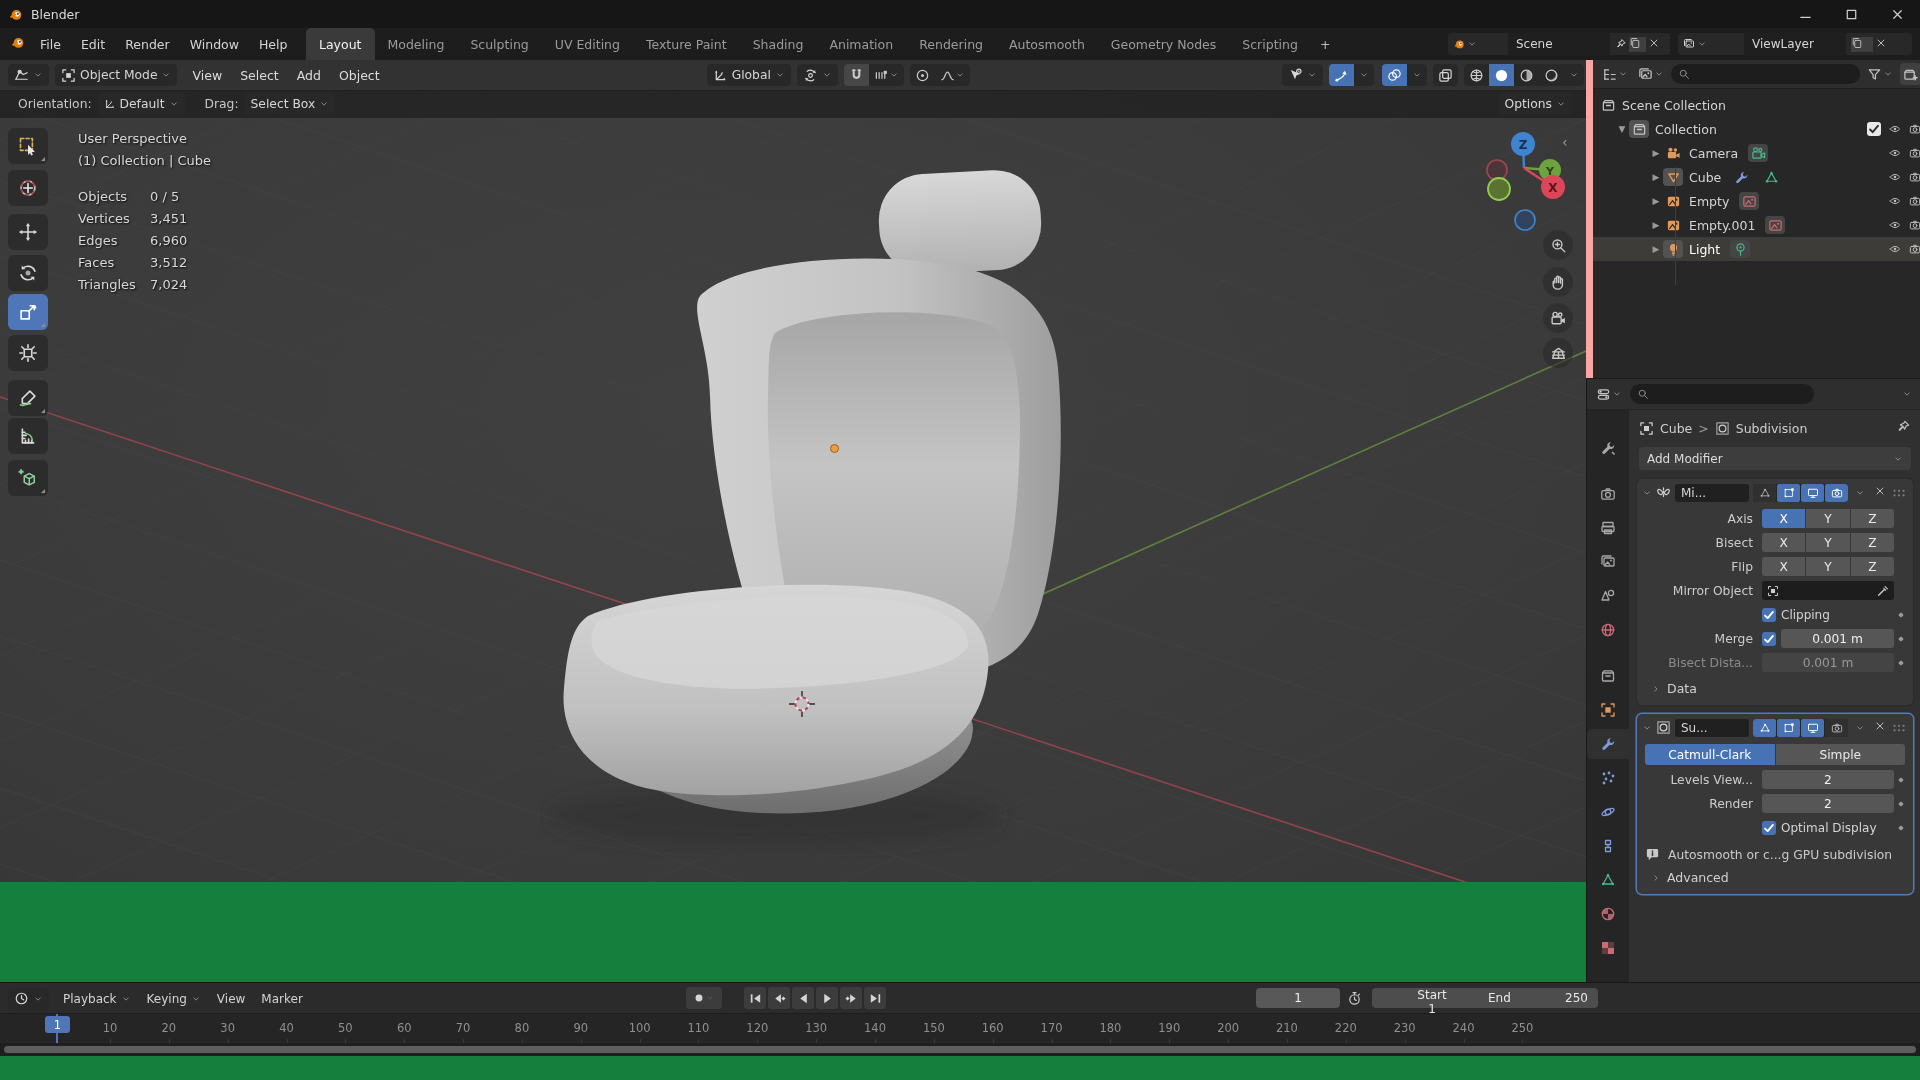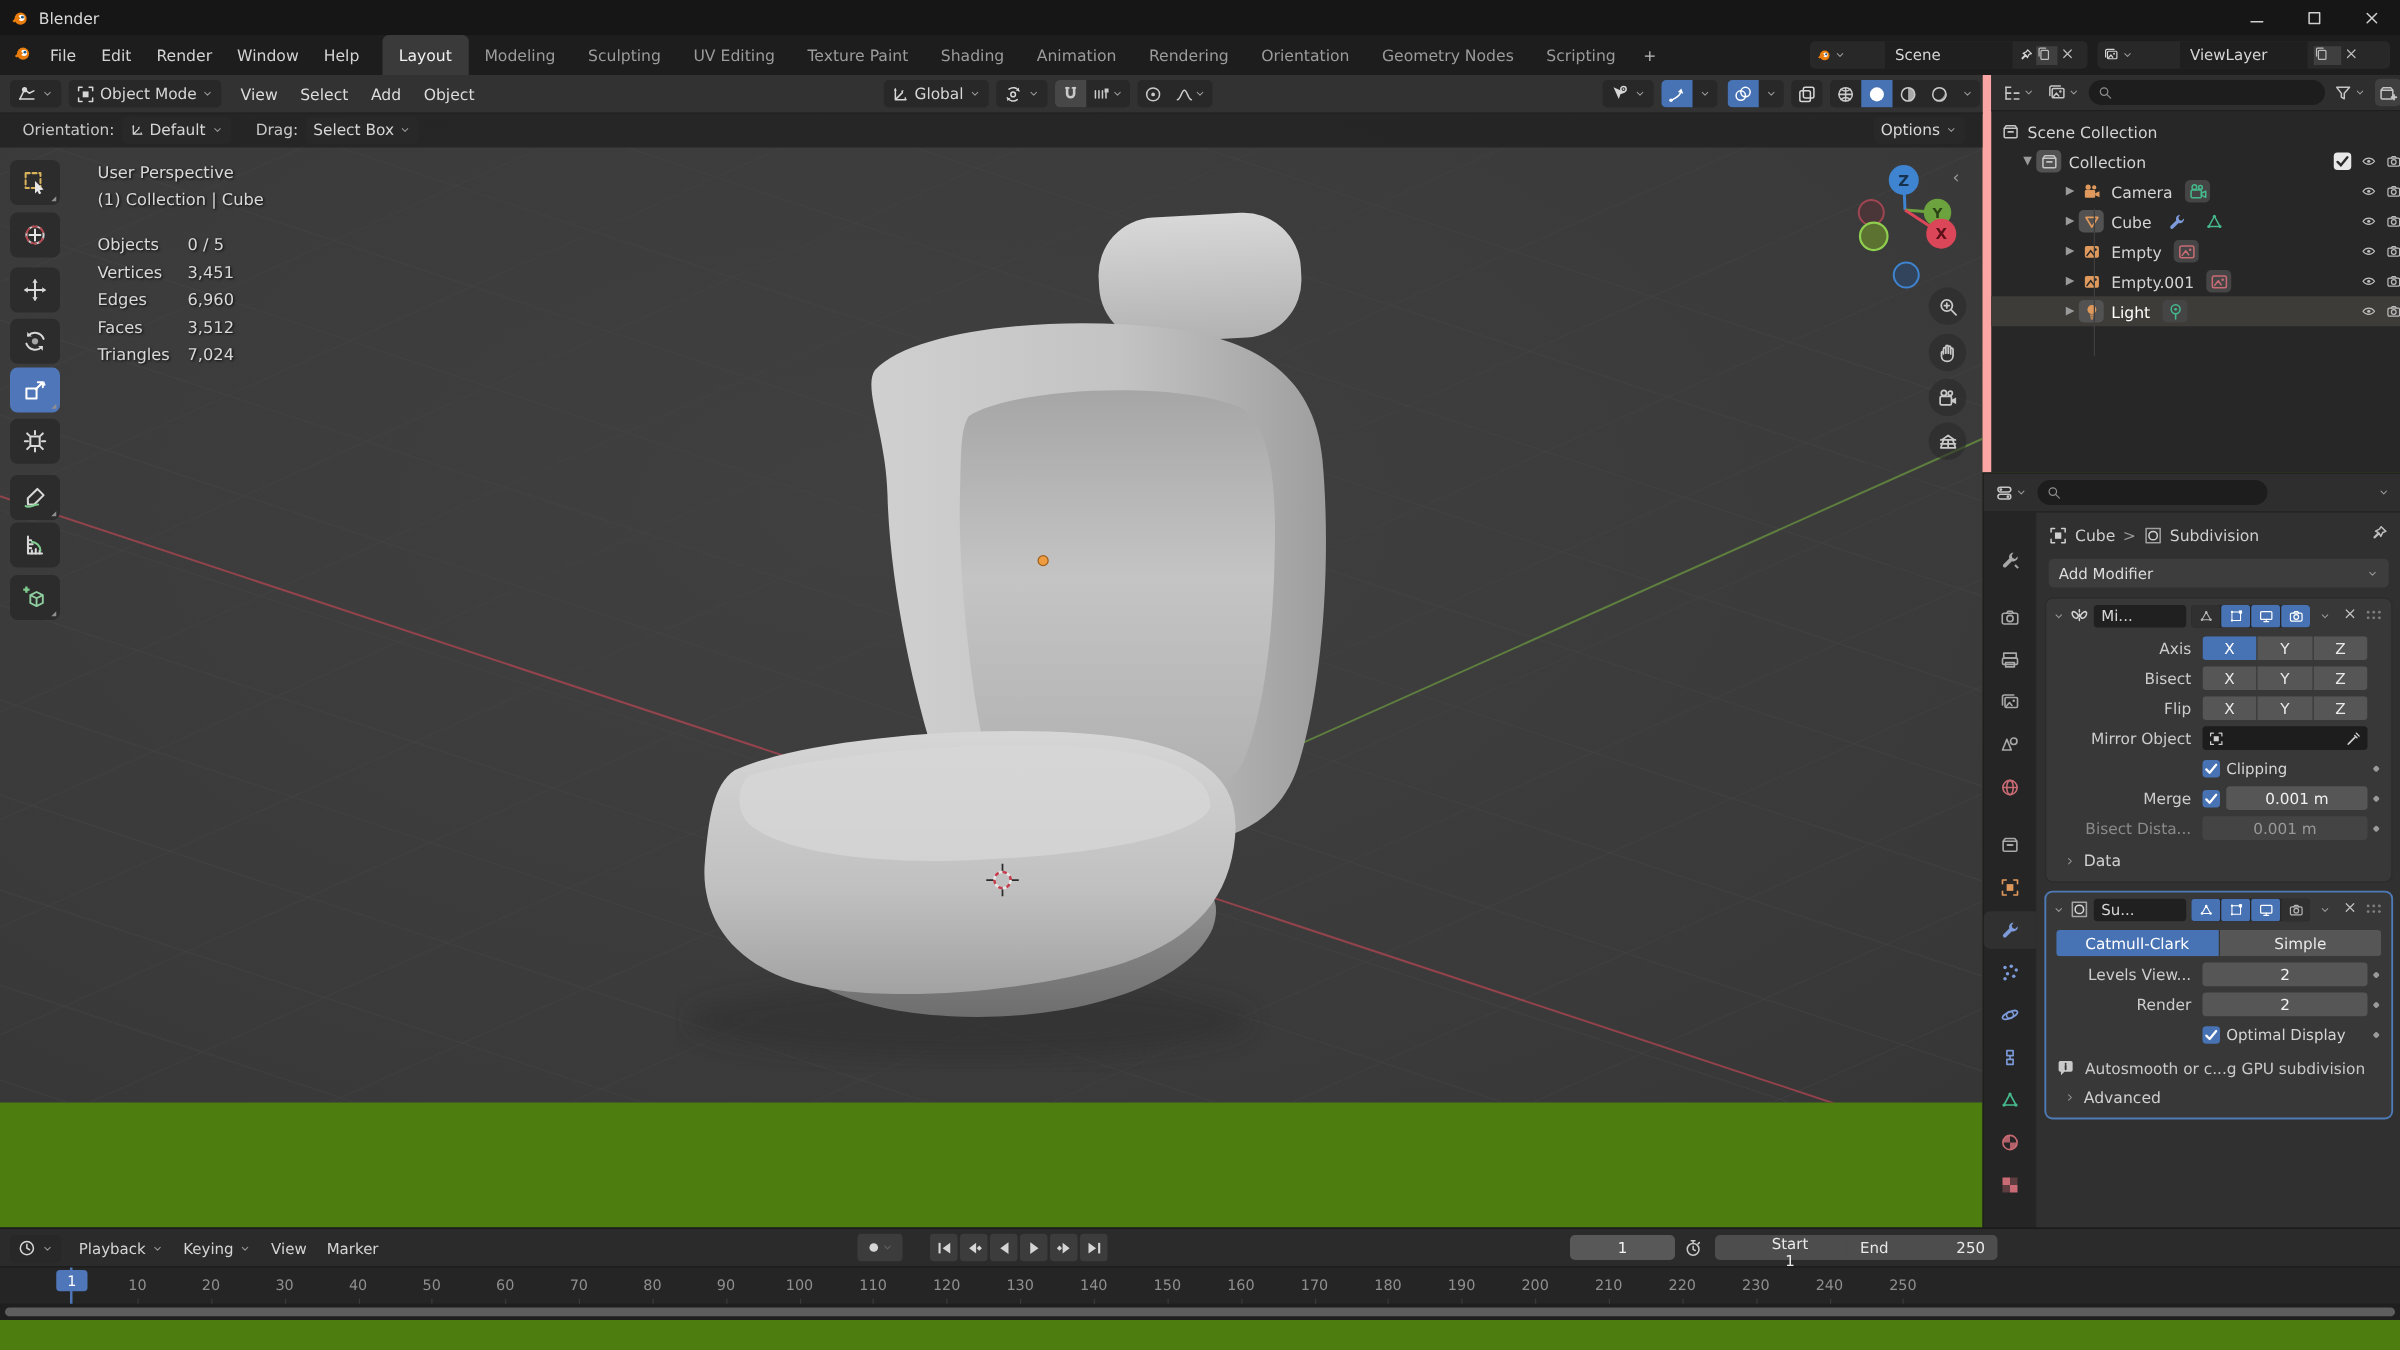--- a/index.html
+++ b/index.html
@@ -1,18 +1,18 @@
 <!DOCTYPE html>
 <html><head>
 <meta charset="utf-8">
 <style>
   html,body{margin:0;padding:0;background:#0e0e0e;}
   #app{position:relative;width:1920px;height:1080px;overflow:hidden;
        font-family:"DejaVu Sans","Liberation Sans",sans-serif;font-size:12px;color:#d4d4d4;
-       background:#4d7c0f;-webkit-font-smoothing:antialiased;user-select:none;}
+       background:#15803d;-webkit-font-smoothing:antialiased;user-select:none;}
   .abs{position:absolute;}
   .row{display:flex;align-items:center;}
   .icn{display:inline-flex;width:15px;height:15px;flex:none;align-items:center;justify-content:center;}
   .icn svg{width:100%;height:100%;display:block;}
   .icn.sm{width:12px;height:12px;}
   .icn.xs{width:10px;height:10px;}
   .chev{color:#9a9a9a;}
   
   #titlebar{left:0;top:0;width:1920px;height:28px;background:#161616;display:flex;align-items:center;}
   #titlebar .title{margin-left:8px;color:#d9d9d9;font-size:12.5px;display:flex;align-items:center;gap:8px;}
@@ -204,21 +204,21 @@
       </div>
     <div id="wstabs">
         <span class="wstab active">Layout</span>
         <span class="wstab">Modeling</span>
         <span class="wstab">Sculpting</span>
         <span class="wstab">UV Editing</span>
         <span class="wstab">Texture Paint</span>
         <span class="wstab">Shading</span>
         <span class="wstab">Animation</span>
         <span class="wstab">Rendering</span>
-        <span class="wstab">Orientation</span>
+        <span class="wstab">Autosmooth</span>
         <span class="wstab">Geometry Nodes</span>
         <span class="wstab">Scripting</span>
         <span class="wstab add">+</span>
       </div>
     <div class="idgrp" id="scenegrp" style="left:1448px;width:222px;">
         <span class="seg">
           <span class="icn sm">
             <svg viewBox="0 0 16 16">
               <circle cx="9" cy="8.5" r="5.2" fill="#e87d0d"></circle>
               <circle cx="9.8" cy="7.8" r="2.6" fill="#fff"></circle>

